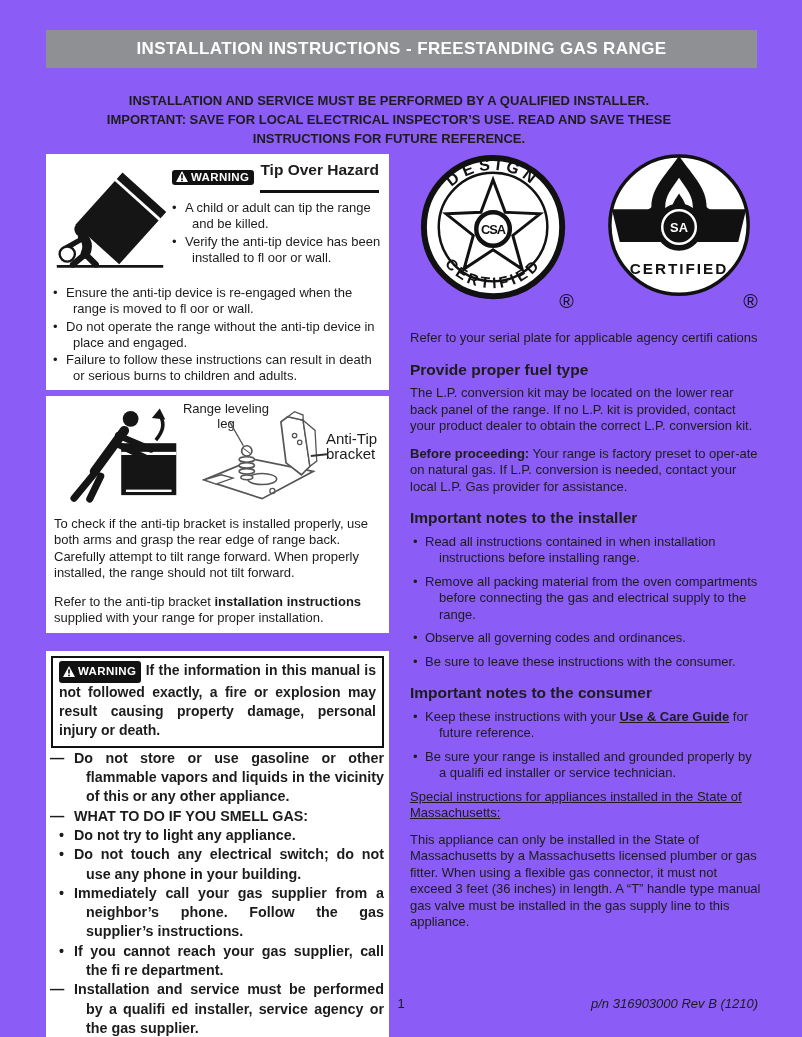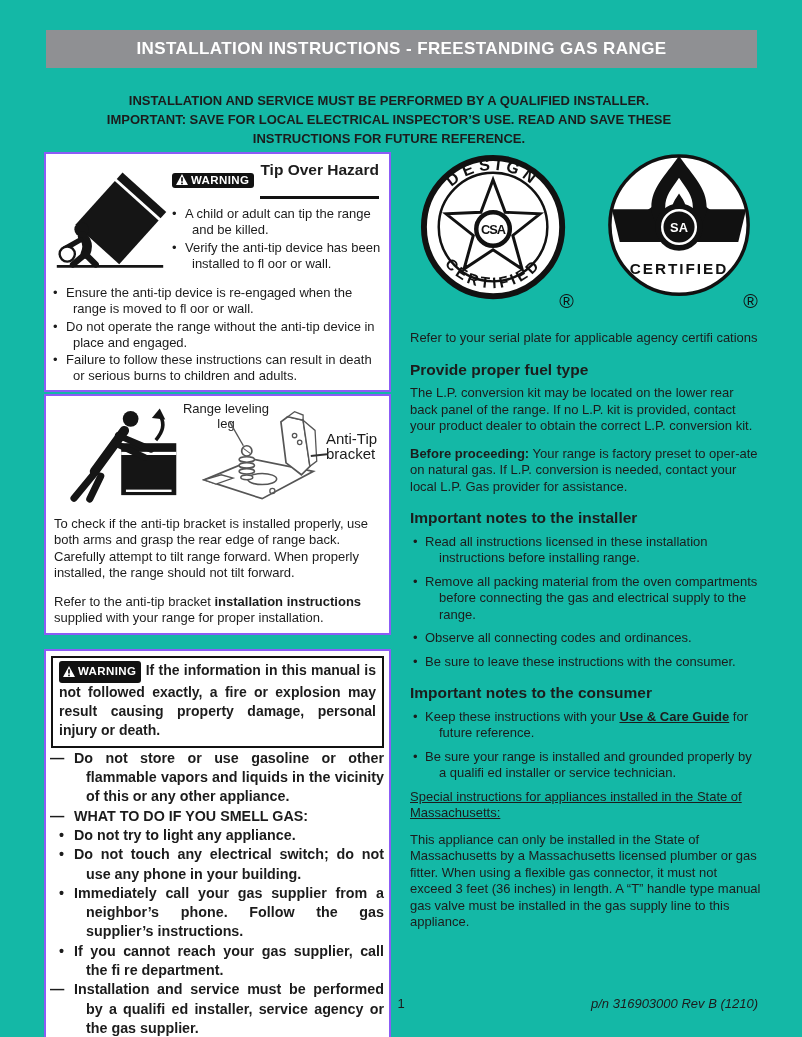--- a/index.html
+++ b/index.html
@@ -1,18 +1,18 @@
 <!DOCTYPE html>
 <html><head>
 <meta charset="utf-8">
 <style>
   * { box-sizing: border-box; }
   html,body { margin:0; padding:0; background:#ffffff; }
   .page {
-    position:relative; width:802px; height:1037px; background:#14b8a6;
+    position:relative; width:802px; height:1037px; background:#8b5cf6;
     font-family:"Liberation Sans","DejaVu Sans",sans-serif; color:#1c1c1c; overflow:hidden;
   }
   
   .header-bar { position:absolute; left:46px; top:30px; width:711px; height:38px;
     background:#8f9093; display:flex; align-items:center; justify-content:center; }
   .header-bar .t { color:#fff; font-weight:bold; font-size:17px; letter-spacing:.4px; }
   .intro { position:absolute; left:48px; top:91px; width:682px; text-align:center;
     font-weight:bold; font-size:13px; line-height:19px; }
   
   .col-left  { position:absolute; left:44px; top:152px; width:347px; }
@@ -21,21 +21,21 @@
   
   .chip { background:#111; color:#fff; font-weight:bold; font-size:11.5px; letter-spacing:.4px;
     padding:1px 5px 2px 4px; border-radius:3px; display:inline-flex; align-items:center; gap:3px;
     white-space:nowrap; vertical-align:-2px; }
   
   .box1 { min-height:194px; padding:5px 7px 4px; }
   .box1-top { display:flex; }
   .tipimg { width:116px; flex:none; }
   .box1-right { flex:1; padding-left:3px; }
   .warnrow { display:flex; align-items:center; gap:6px; margin-top:2px; }
-  .box1-title { font-weight:bold; font-size:15.5px; border-bottom:3px solid #111; padding-bottom:17px; }
+  .box1-title { font-weight:bold; font-size:15.5px; border-bottom:3px solid #111; padding-bottom:11px; }
   .blist { font-size:13px; line-height:16.3px; margin-top:6px; }
   .bi { display:flex; margin-bottom:1px; }
   .bi .mk { width:13px; flex:none; }
   .bi .tx { flex:1; padding-left:7px; text-indent:-7px; }
   .box1-right .blist { margin-top:7px; }
   
   .box2 { margin-top:2px; min-height:203px; padding:5px 7px 6px; }
   .diagram { position:relative; height:108px; }
   .d-person { position:absolute; left:10px; top:4px; width:118px; height:100px; }
   .d-label1 { position:absolute; left:126px; top:0; width:94px; text-align:center; font-size:13px; line-height:15.5px; }
@@ -267,29 +267,29 @@
     <div class="serial">Refer to your serial plate for applicable agency certifi cations</div>
 
     <div class="rh">Provide proper fuel type</div>
     <p class="rp">The L.P. conversion kit may be located on the lower rear back panel of the range. If no L.P. kit is provided, contact your product dealer to obtain the correct L.P. conversion kit.</p>
     <p class="rp"><span class="bold">Before proceeding:</span><span> Your range is factory preset to oper-ate on natural gas. If L.P. conversion is needed, contact your local L.P. Gas provider for assistance.</span></p>
 
     <div class="rh">Important notes to the installer</div>
     <div class="rlist">
       <div class="bi">
         <span class="mk">•</span>
-        <span class="tx">Read all instructions licensed in these installation instructions before installing range.</span>
+        <span class="tx">Read all instructions contained in when installation instructions before installing range.</span>
       </div>
       <div class="bi">
         <span class="mk">•</span>
         <span class="tx">Remove all packing material from the oven compartments before connecting the gas and electrical supply to the range.</span>
       </div>
       <div class="bi">
         <span class="mk">•</span>
-        <span class="tx">Observe all connecting codes and ordinances.</span>
+        <span class="tx">Observe all governing codes and ordinances.</span>
       </div>
       <div class="bi">
         <span class="mk">•</span>
         <span class="tx">Be sure to leave these instructions with the consumer.</span>
       </div>
     </div>
 
     <div class="rh">Important notes to the consumer</div>
     <div class="rlist">
       <div class="bi">

